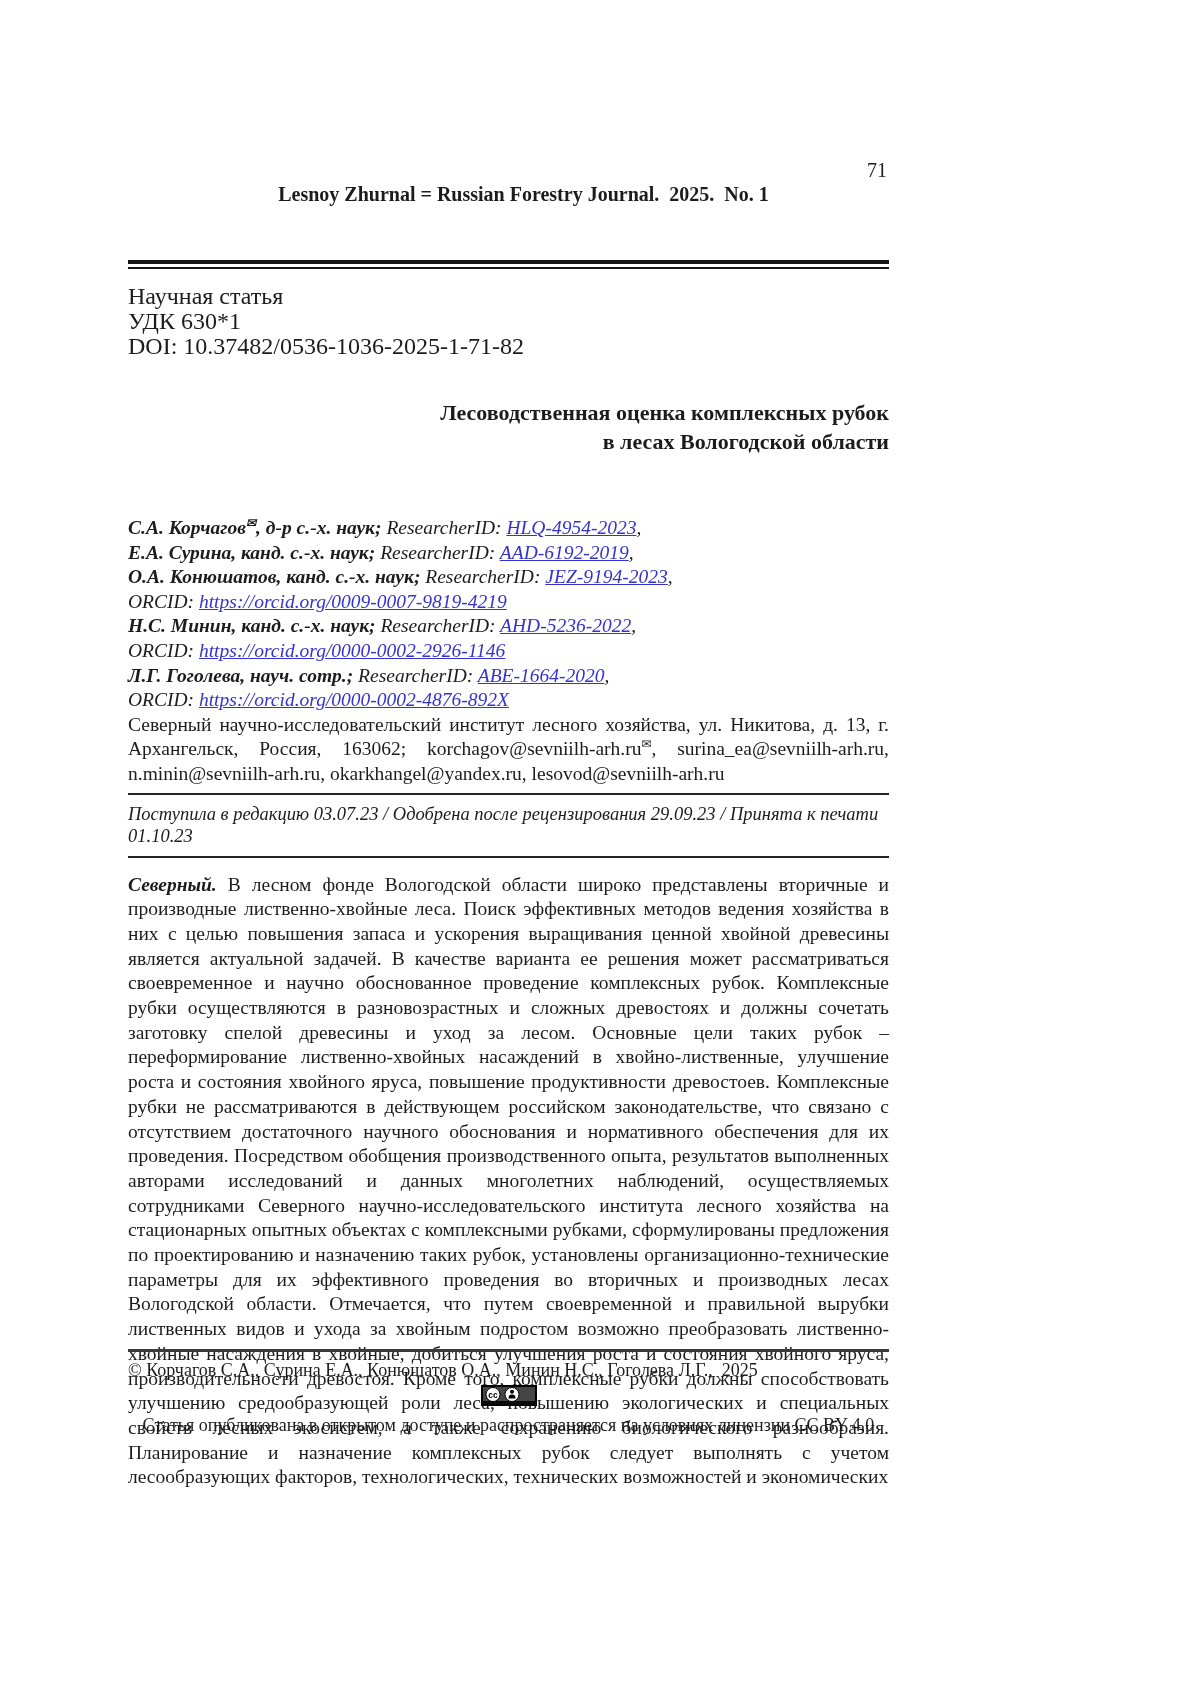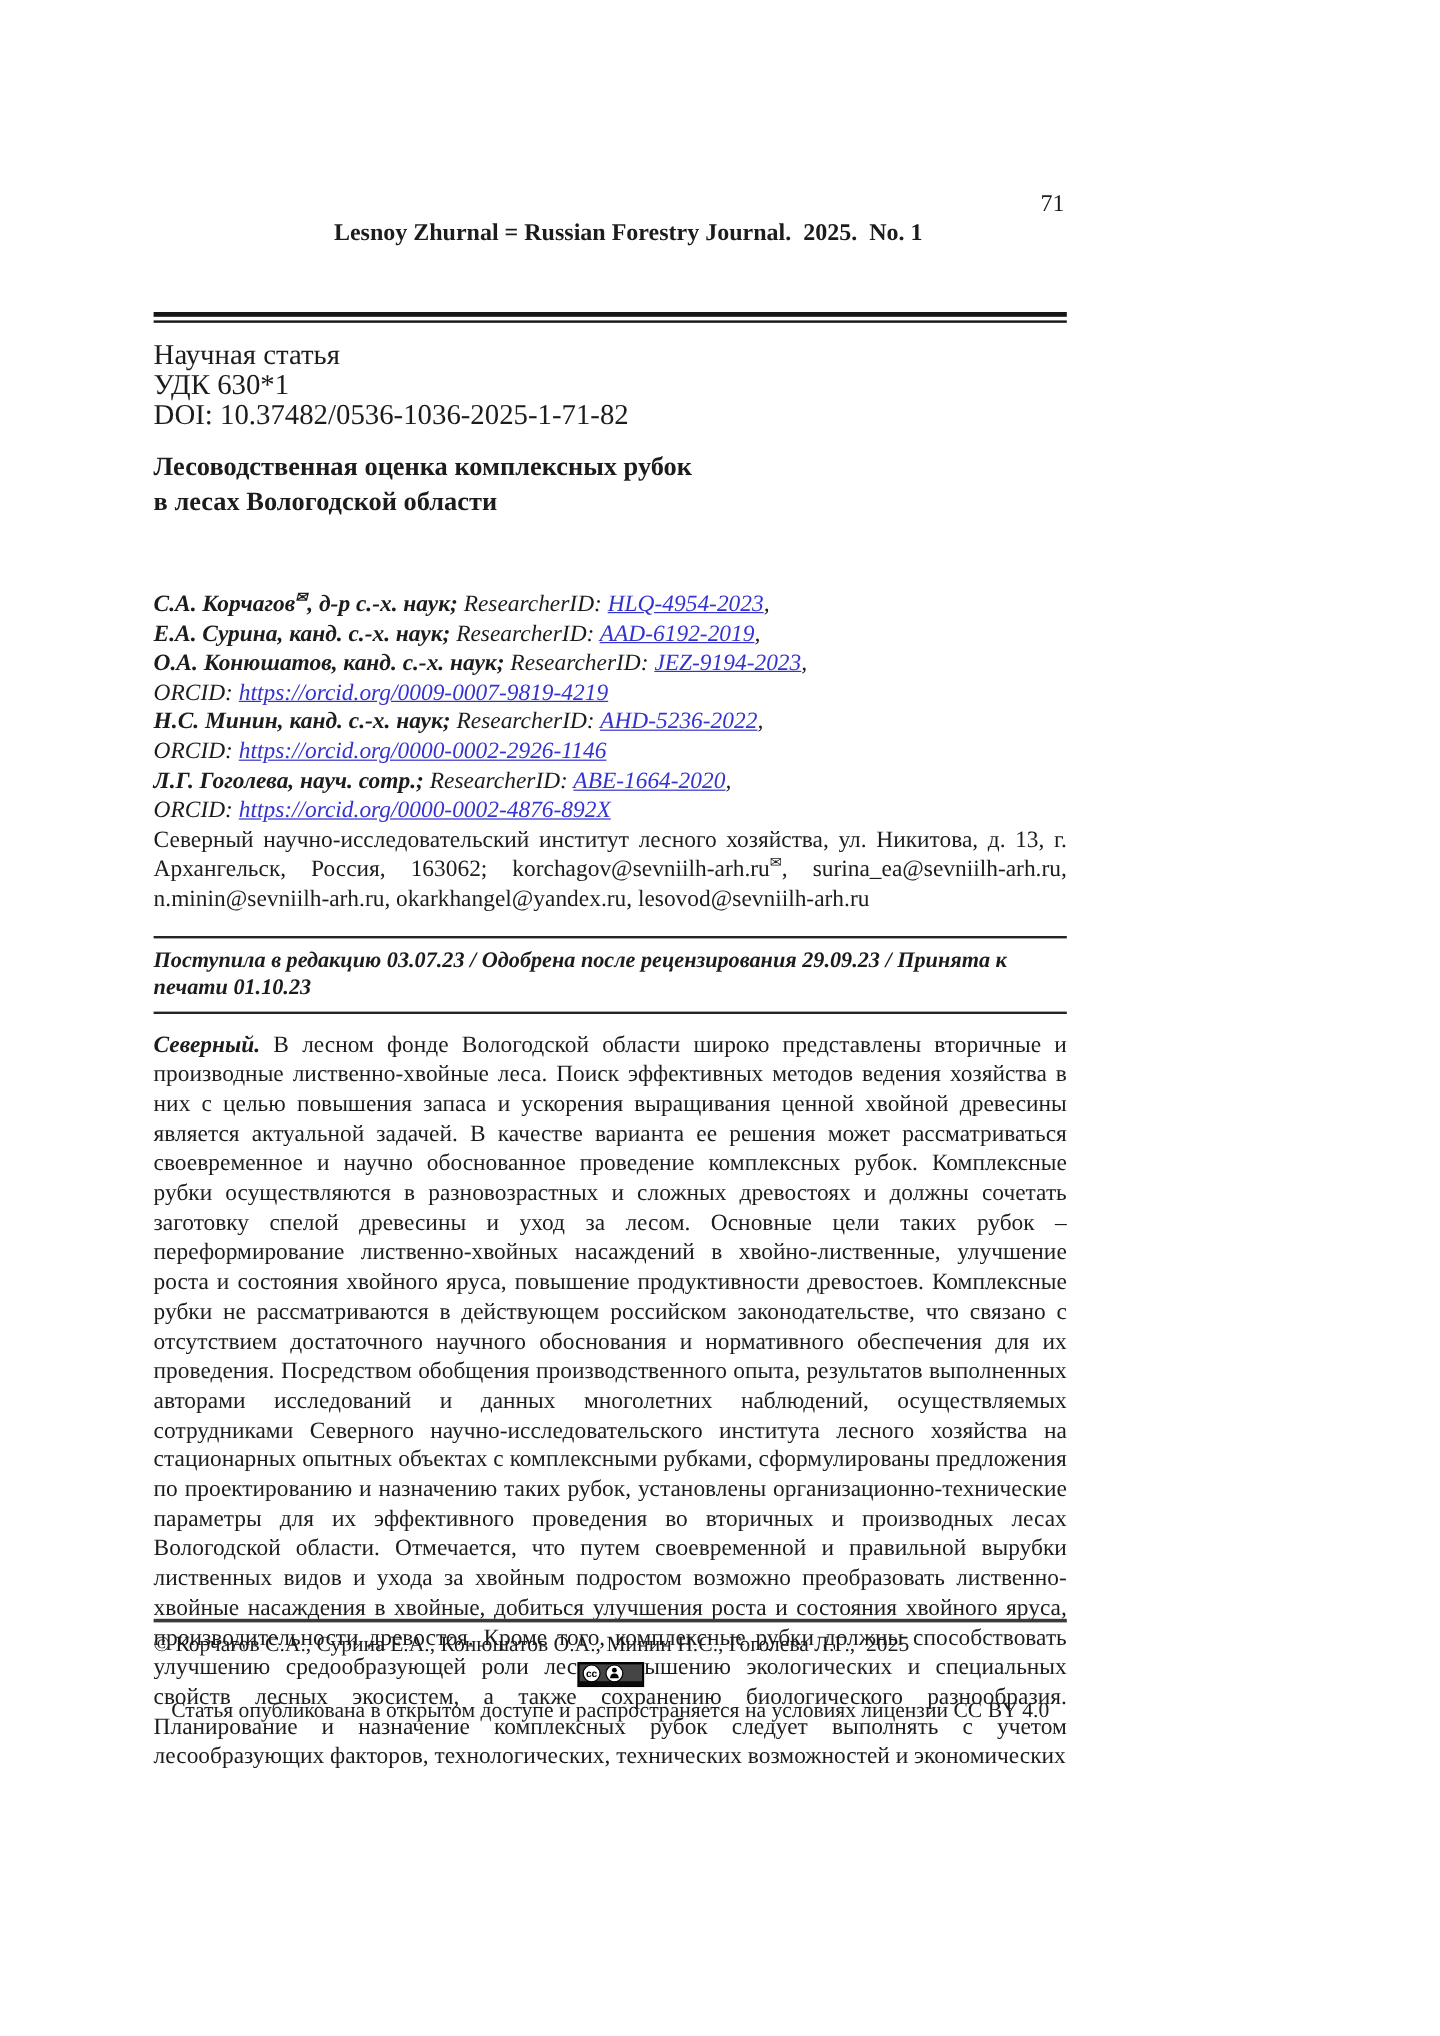--- a/index.html
+++ b/index.html
@@ -13,31 +13,31 @@
 
   .running-head{margin-top:158px;position:relative;text-align:center;
     font-weight:bold;font-size:20px;line-height:24px;white-space:pre;}
   .running-head .page-number{position:absolute;right:2px;top:0;
     font-weight:normal;white-space:normal;margin-left:33px;}
   .double-rule{margin-top:6px;height:3px;
     border-top:4px solid #161616;border-bottom:2px solid #161616;}
 
   .meta{margin-top:15px;font-size:24px;line-height:25px;}
 
-  .article-title{margin-top:16px;text-align:left;font-weight:bold;
+  .article-title{margin-top:40px;text-align:right;font-weight:bold;
     font-size:22px;line-height:28.5px;}
 
   .authors{margin-top:60px;font-size:19.5px;line-height:24.6px;}
   .author-line{white-space:normal;}
   a.link{color:#3533cf;text-decoration:underline;cursor:pointer;}
   sup.env{font-size:12px;line-height:0;vertical-align:super;}
 
   .affiliation{font-size:19.5px;line-height:24.6px;text-align:justify;}
 
-  .history{margin-top:17px;font-weight:bold;}
+  .history{margin-top:6px;}
   .thin-rule{border-top:2px solid #242424;}
   .history-text{font-style:italic;font-size:18.5px;line-height:22px;
     padding:8px 0 9px 0;}
 
   .abstract{margin-top:15px;font-size:19.5px;line-height:24.7px;text-align:justify;}
   .abstract .label{font-weight:bold;font-style:italic;}
 
   .footer{position:absolute;left:128px;top:1349px;width:761px;}
   .footer-rule{border-top:3px solid #3a3a3a;}
   .copyright{margin-top:8px;font-size:18px;line-height:21px;white-space:pre-wrap;}

